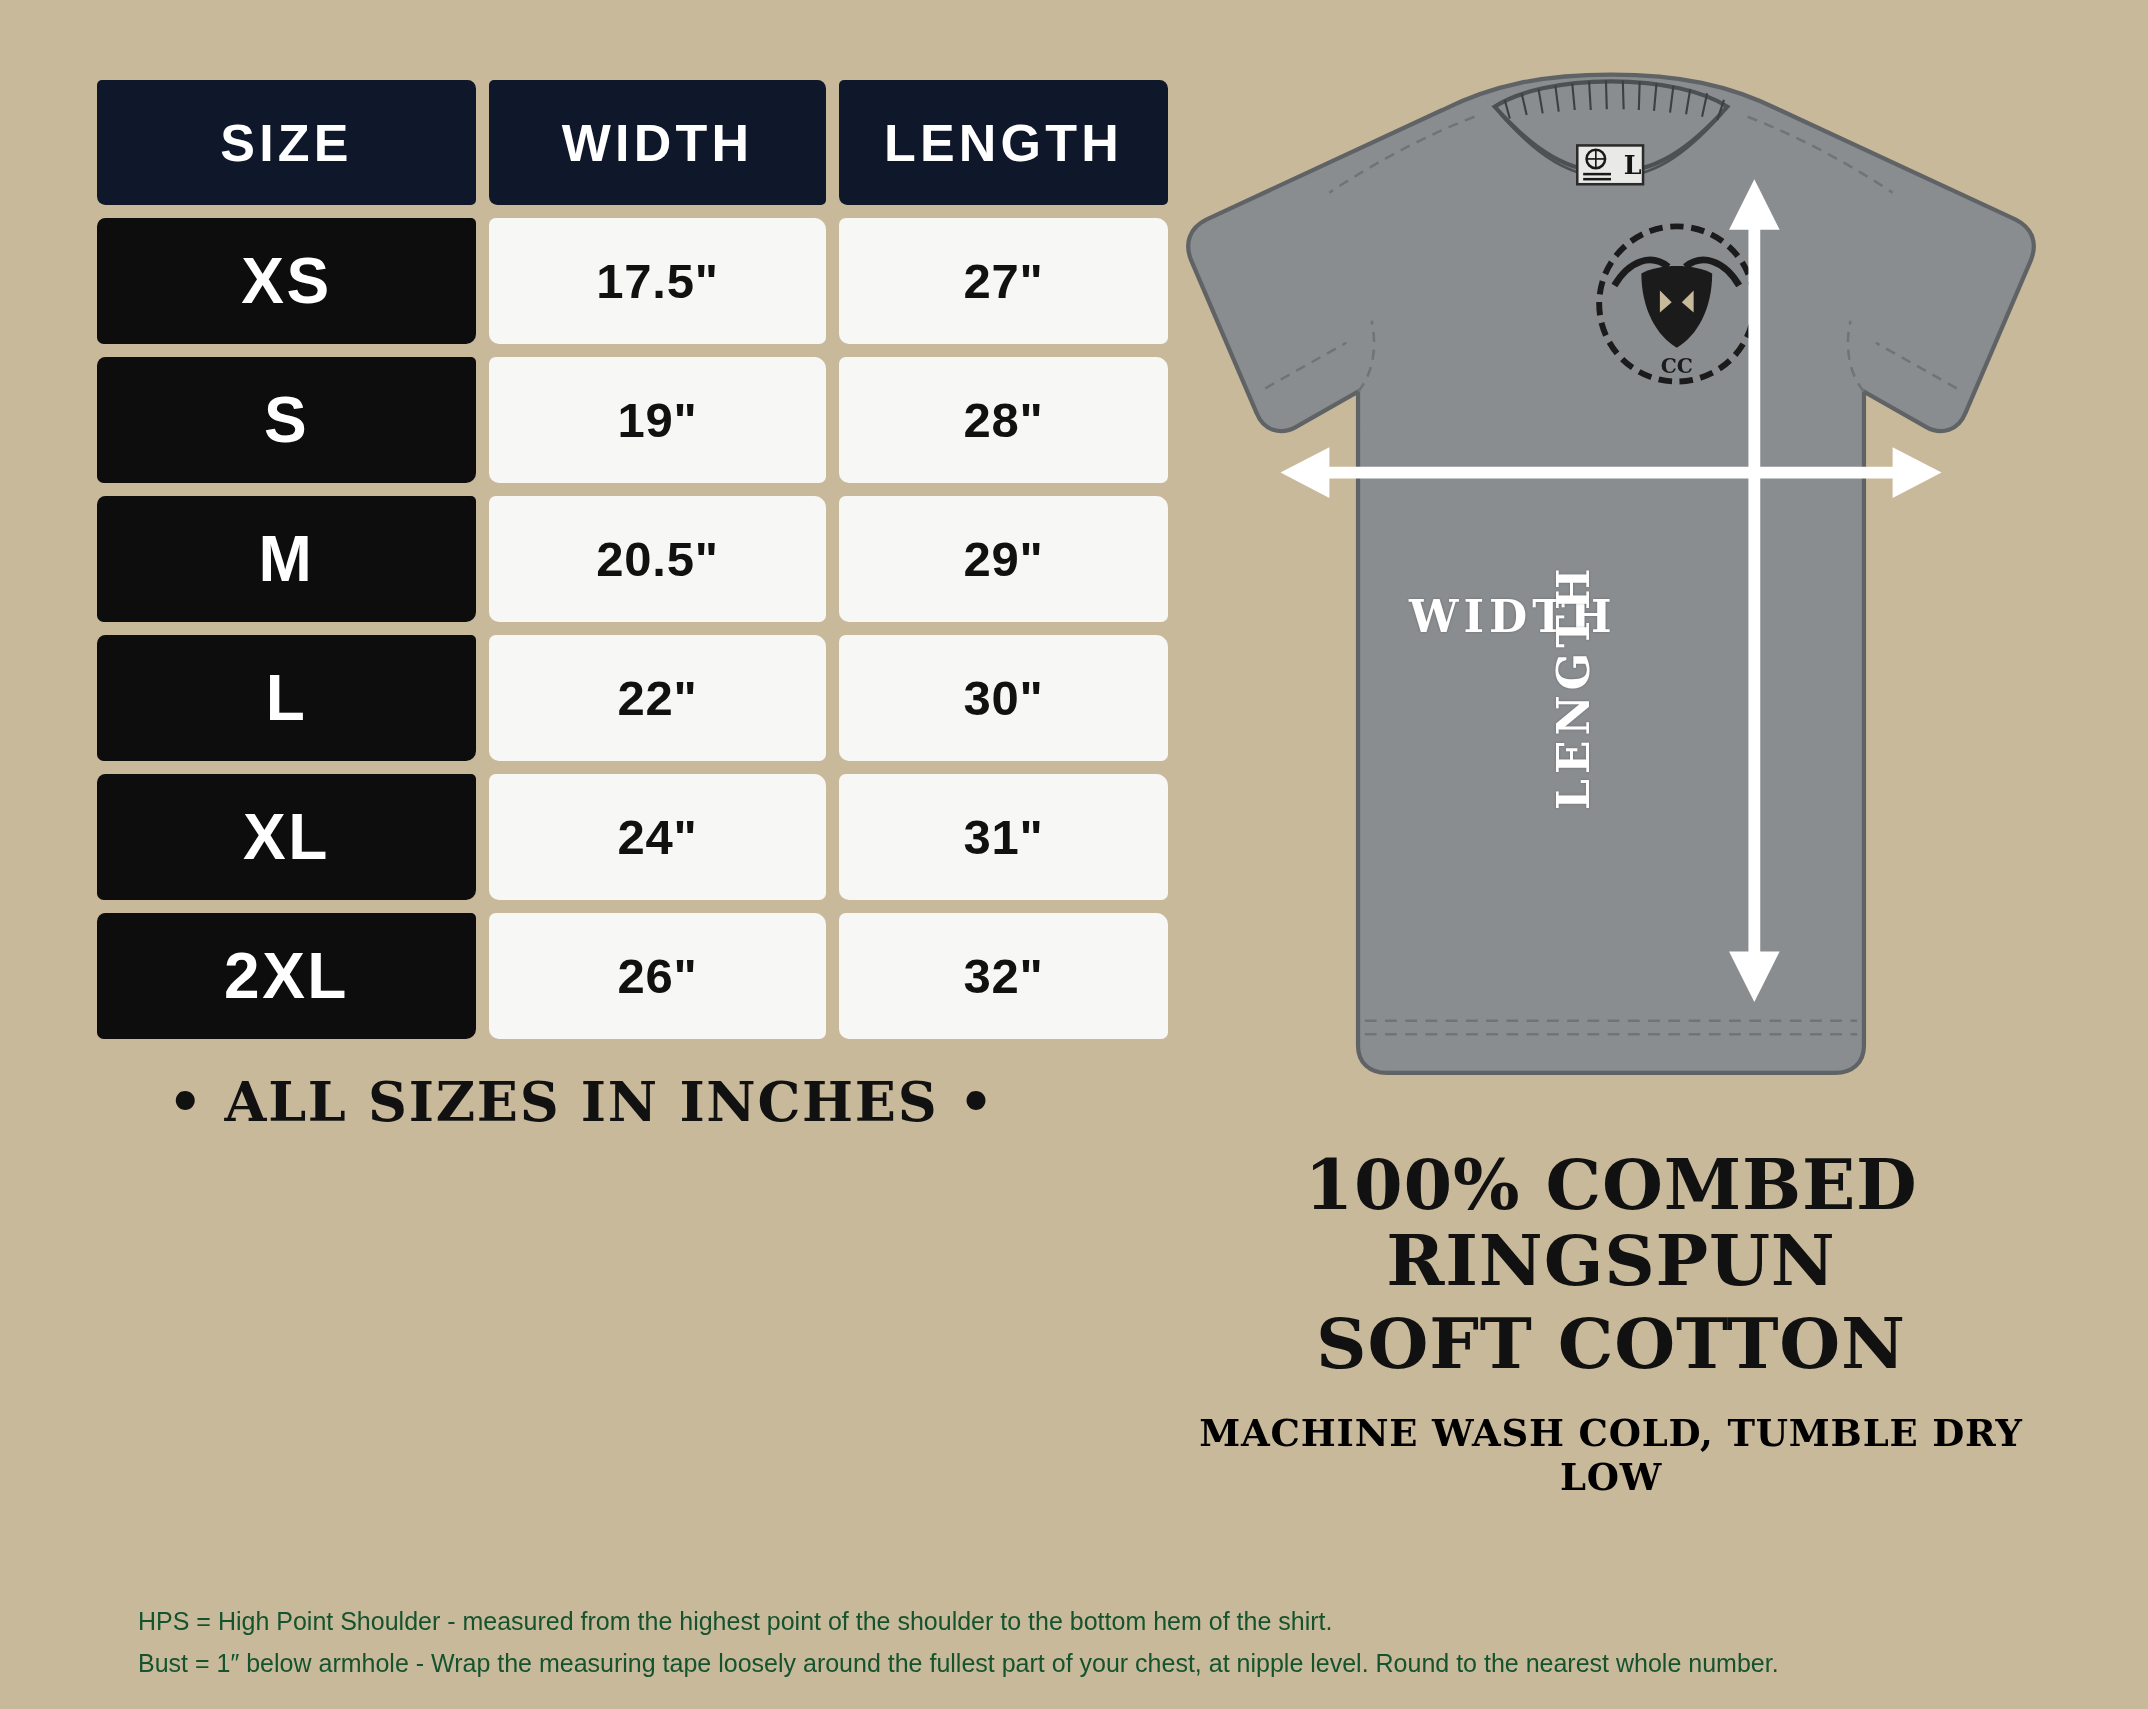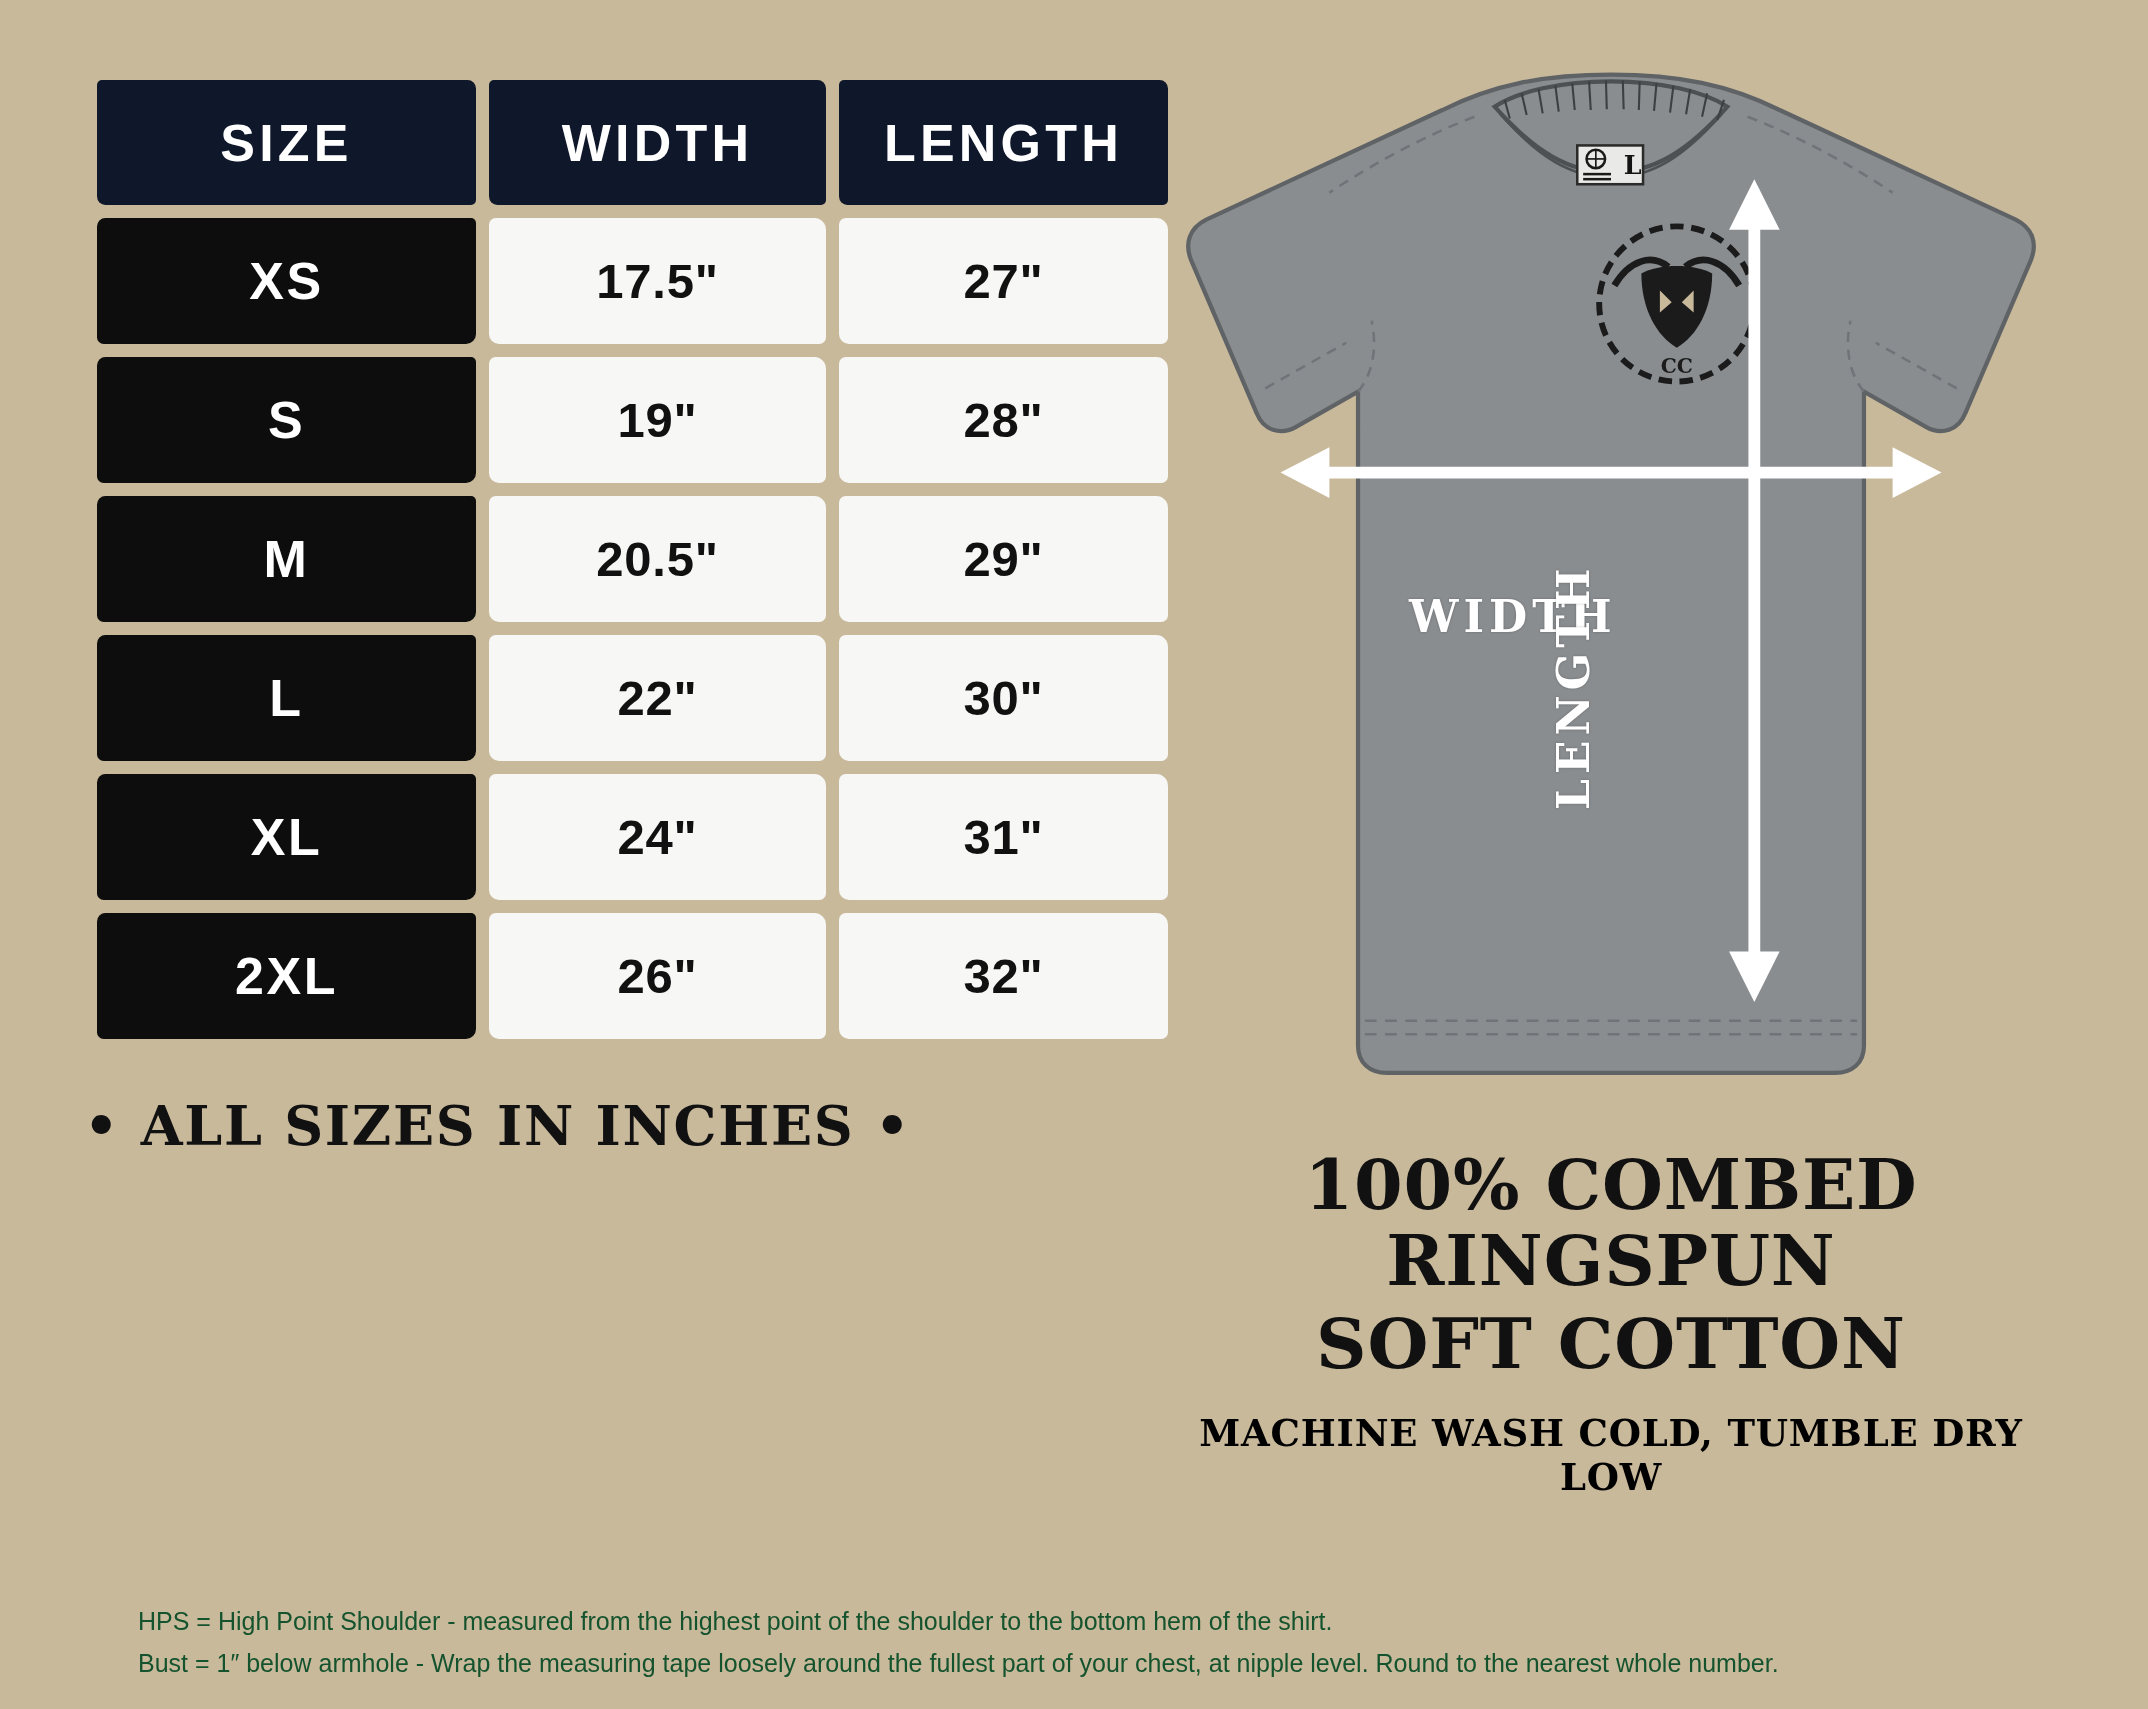--- a/index.html
+++ b/index.html
@@ -58,43 +58,44 @@
     background: #0f172a;
     color: #ffffff;
     font-size: 52px;
     letter-spacing: 4.2px;
     border-radius: 5px 8.4px 5px 8.4px;
     height: 125px;
   }
   .size-cell {
     background: #0d0d0d;
     color: #ffffff;
-    font-size: 52px;
+    font-size: 64px;
     letter-spacing: 2.5px;
     border-radius: 8.4px 5px 10px 6.7px;
   }
   .val-cell {
     background: #f7f7f5;
     color: #111111;
     font-size: 49px;
     letter-spacing: 0.8px;
     border-radius: 6.7px 11.8px 6.7px 10px;
   }
   .col-size { width: 379px; }
   .col-w { width: 337px; }
   .col-l { width: 329px; }
 
   
   .all-sizes {
+    text-align: center;
     font-family: "DejaVu Serif", serif;
     font-weight: bold;
     font-size: 54px;
     letter-spacing: 1.7px;
     color: #111;
-    margin-top: 42px;
+    margin-top: 18px;
     width: 995px;
   }
   .footnotes {
     position: absolute;
     left: 138px;
     top: 1602px;
     width: 1906px;
     color: #14532d;
     font-size: 25px;
     line-height: 1.55;

